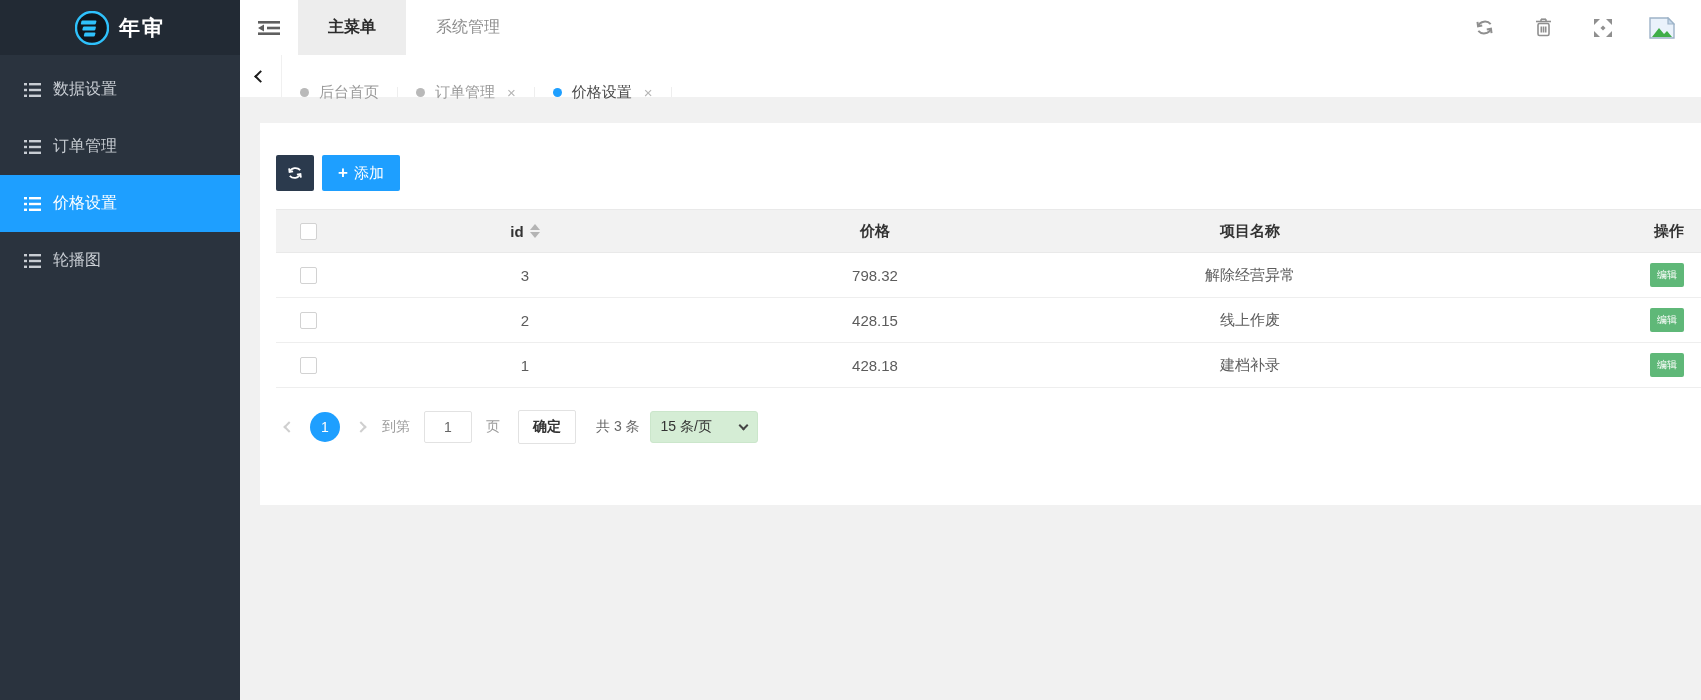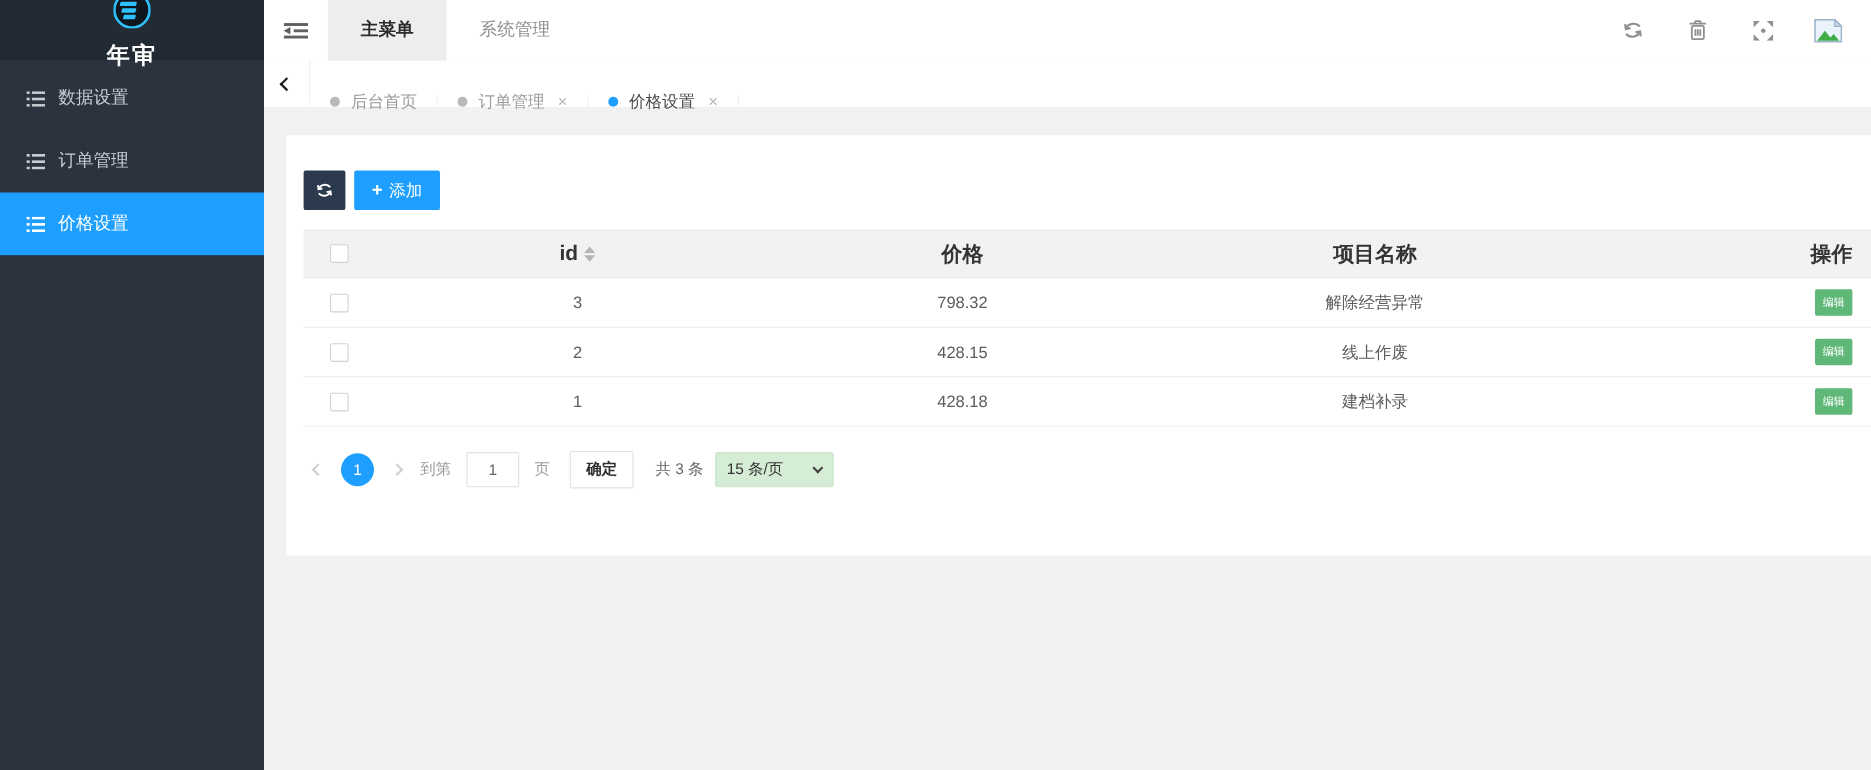--- a/index.html
+++ b/index.html
@@ -3,21 +3,21 @@
 <meta charset="utf-8">
 <style>
   * { margin:0; padding:0; box-sizing:border-box; }
   html,body { width:1701px; height:700px; overflow:hidden;
     font-family:"Liberation Sans","DejaVu Sans",sans-serif; background:#f1f1f1; }
 
   
   .sidebar { position:absolute; left:0; top:0; width:240px; height:700px;
     background:#2a333e; z-index:5; }
   .logo { height:55px; background:#222a34; display:flex; align-items:center;
-    justify-content:center; gap:10px;flex-direction:column; }
+    justify-content:center; gap:10px; }
   .logo-badge { width:34px; height:34px; }
   .logo-title { color:#fff; font-size:21px; font-weight:bold; letter-spacing:2px; }
   .nav { padding-top:6px; }
   .nav-item { height:57px; display:flex; align-items:center; padding-left:24px;
     color:#c8cdd3; font-size:16px; cursor:pointer; }
   .nav-item.active { background:#1E9FFF; color:#fff; }
   .nav-icon { width:17px; height:14px; margin-right:12px; display:inline-block; }
   .nav-icon svg { display:block; }
 
   
@@ -53,21 +53,21 @@
   .card { background:#fff; min-height:382px; padding:32px 0 40px 16px; }
 
   .toolbar { display:flex; gap:8px; margin-bottom:18px; }
   .btn-dark { width:38px; height:36px; background:#2b3a4d; border:none; border-radius:2px;
     color:#fff; display:flex; align-items:center; justify-content:center; cursor:pointer; }
   .btn-add { height:36px; background:#1E9FFF; border:none; border-radius:2px; color:#fff;
     font-size:15px; padding:0 16px; display:flex; align-items:center; gap:6px; cursor:pointer; }
   .btn-add .plus { font-size:17px; font-weight:bold; }
 
   table.grid { width:100%; border-collapse:collapse; }
-  .grid th { background:#f2f2f2; height:43px; font-size:19px; color:#333;
+  .grid th { background:#f2f2f2; height:43px; font-size:15px; color:#333;
     border-top:1px solid #e9e9e9; border-bottom:1px solid #e9e9e9; font-weight:bold; }
   .grid td { height:45px; font-size:15px; color:#5c5c5c; border-bottom:1px solid #eee;
     text-align:center; background:#fff; }
   .col-check { width:64px; }
   .col-id { width:370px; }
   .col-price { width:330px; }
   .col-name { width:420px; }
   .col-action { text-align:right; }
   th.col-action, td.col-action { text-align:right; padding-right:17px; }
   .checkbox { display:inline-block; width:17px; height:17px; border:1px solid #d2d2d2;
@@ -155,20 +155,35 @@
               <rect x="0" y="0" width="3" height="2.4"></rect>
               <rect x="5" y="0" width="12" height="2.4"></rect>
               <rect x="0" y="5.8" width="3" height="2.4"></rect>
               <rect x="5" y="5.8" width="12" height="2.4"></rect>
               <rect x="0" y="11.6" width="3" height="2.4"></rect>
               <rect x="5" y="11.6" width="12" height="2.4"></rect>
             </g>
           </svg>
         </span>
       <span>价格设置</span>
+    </div>
+    <div class="nav-item">
+      <span class="nav-icon">
+          <svg width="17" height="14" viewBox="0 0 17 14">
+            <g fill="#c8cdd3">
+              <rect x="0" y="0" width="3" height="2.4"></rect>
+              <rect x="5" y="0" width="12" height="2.4"></rect>
+              <rect x="0" y="5.8" width="3" height="2.4"></rect>
+              <rect x="5" y="5.8" width="12" height="2.4"></rect>
+              <rect x="0" y="11.6" width="3" height="2.4"></rect>
+              <rect x="5" y="11.6" width="12" height="2.4"></rect>
+            </g>
+          </svg>
+        </span>
+      <span>轮播图</span>
     </div>
   </div>
 </div>
 
 <div class="main">
 
   <div class="header">
     <div class="collapse-btn">
       <svg width="22" height="16" viewBox="0 0 22 16">
         <g fill="#5f5f5f">

